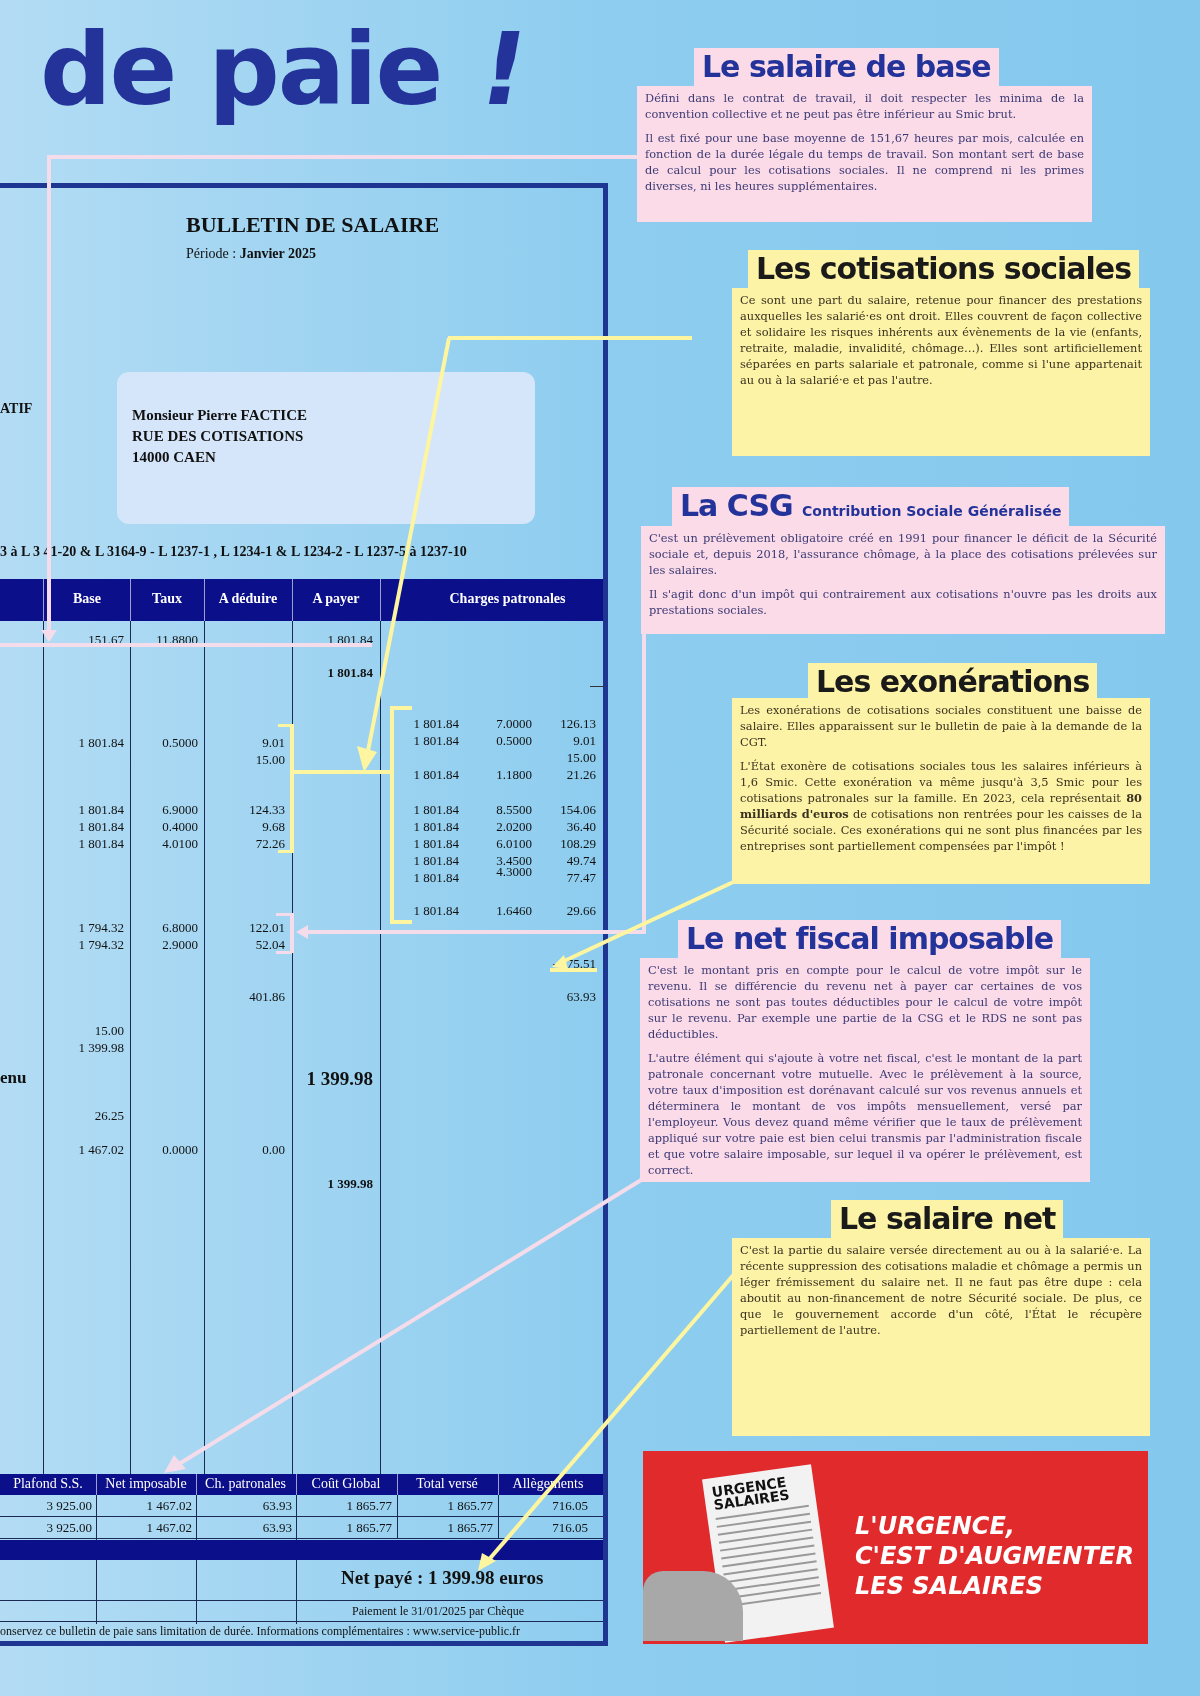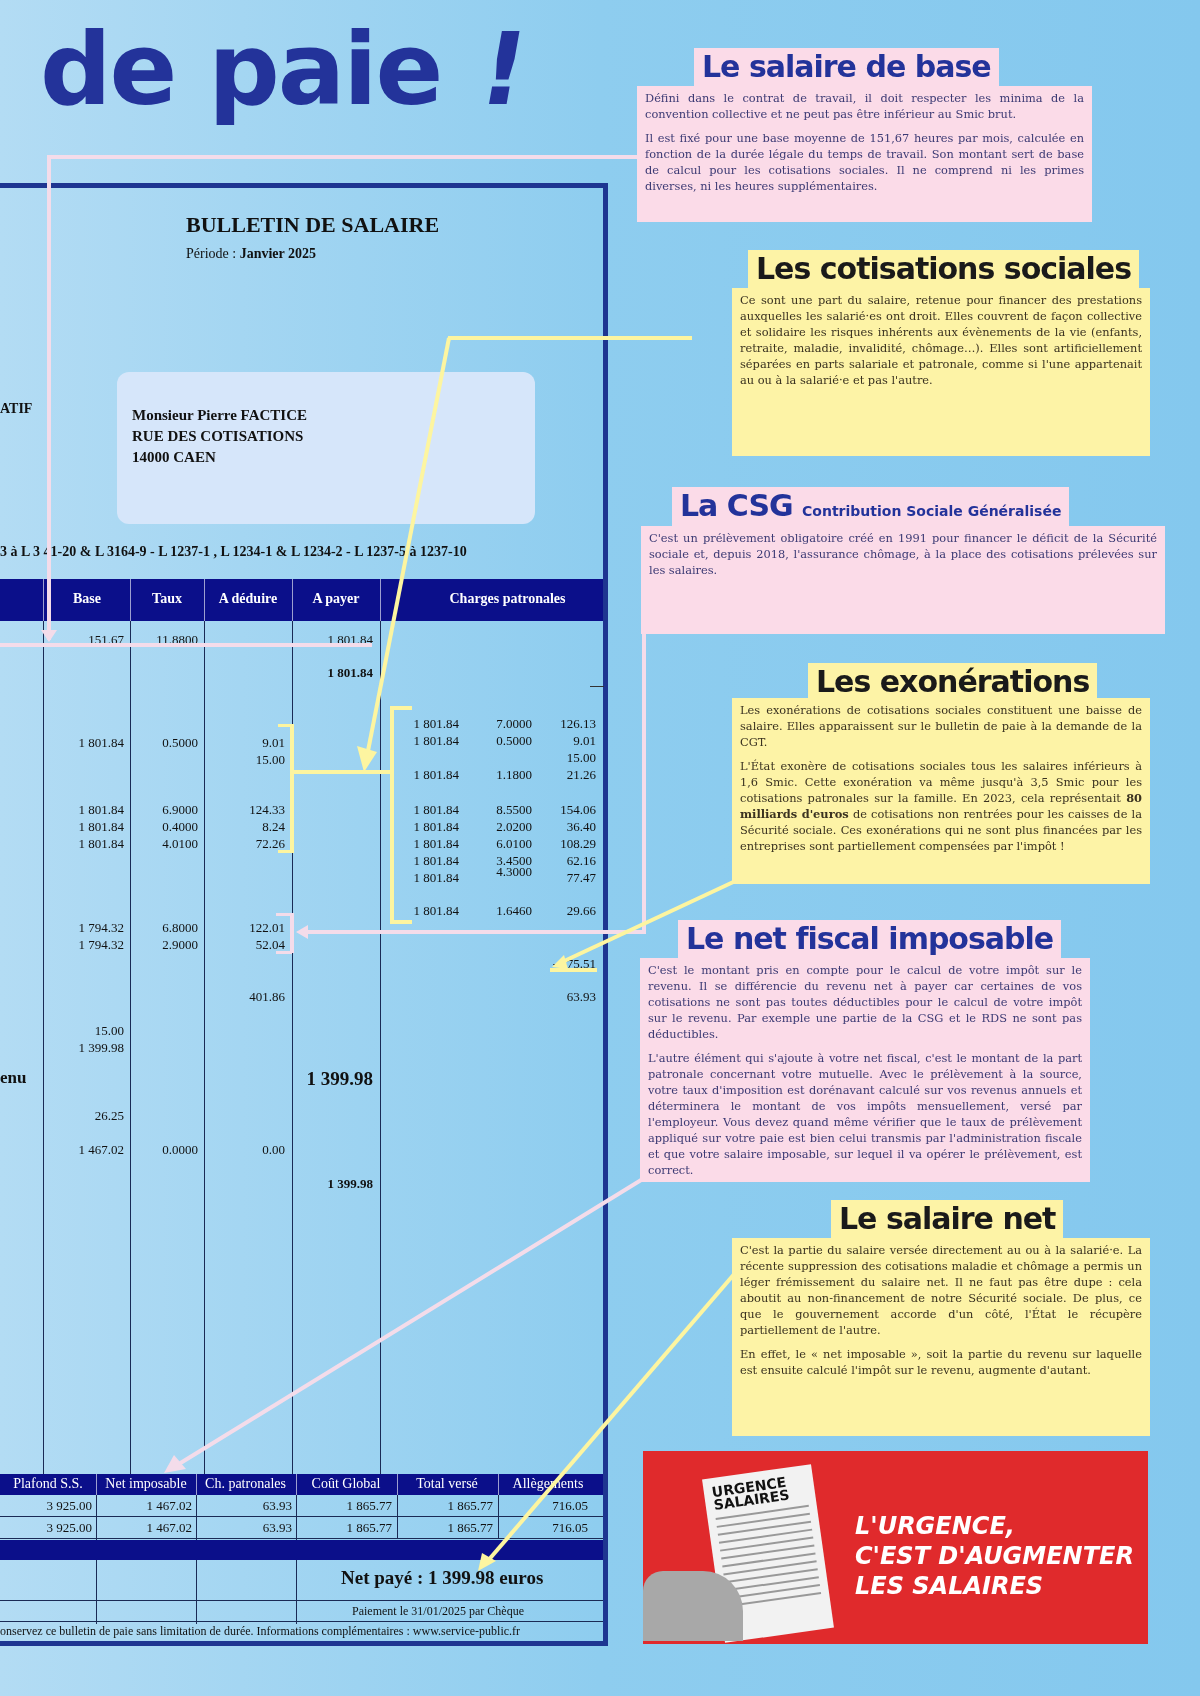--- a/index.html
+++ b/index.html
@@ -152,21 +152,21 @@
 <div class="cell" style="right:1076px;top:735px">1 801.84</div>
 <div class="cell" style="right:1002px;top:735px">0.5000</div>
 <div class="cell" style="right:915px;top:735px">9.01</div>
 <div class="cell" style="right:915px;top:752px">15.00</div>
 
 <div class="cell" style="right:1076px;top:802px">1 801.84</div>
 <div class="cell" style="right:1002px;top:802px">6.9000</div>
 <div class="cell" style="right:915px;top:802px">124.33</div>
 <div class="cell" style="right:1076px;top:819px">1 801.84</div>
 <div class="cell" style="right:1002px;top:819px">0.4000</div>
-<div class="cell" style="right:915px;top:819px">8.24</div>
+<div class="cell" style="right:915px;top:819px">9.68</div>
 <div class="cell" style="right:1076px;top:836px">1 801.84</div>
 <div class="cell" style="right:1002px;top:836px">4.0100</div>
 <div class="cell" style="right:915px;top:836px">72.26</div>
 
 <div class="cell" style="right:1076px;top:920px">1 794.32</div>
 <div class="cell" style="right:1002px;top:920px">6.8000</div>
 <div class="cell" style="right:915px;top:920px">122.01</div>
 <div class="cell" style="right:1076px;top:937px">1 794.32</div>
 <div class="cell" style="right:1002px;top:937px">2.9000</div>
 <div class="cell" style="right:915px;top:937px">52.04</div>
@@ -199,21 +199,21 @@
     <div class="cell" style="right: 668px; top: 802px;">8.5500</div>
     <div class="cell" style="right: 604px; top: 802px;">154.06</div>
     <div class="cell" style="right: 741px; top: 819px;">1 801.84</div>
     <div class="cell" style="right: 668px; top: 819px;">2.0200</div>
     <div class="cell" style="right: 604px; top: 819px;">36.40</div>
     <div class="cell" style="right: 741px; top: 836px;">1 801.84</div>
     <div class="cell" style="right: 668px; top: 836px;">6.0100</div>
     <div class="cell" style="right: 604px; top: 836px;">108.29</div>
     <div class="cell" style="right: 741px; top: 853px;">1 801.84</div>
     <div class="cell" style="right: 668px; top: 853px;">3.4500</div>
-    <div class="cell" style="right: 604px; top: 853px;">62.16</div>
+    <div class="cell" style="right: 604px; top: 853px;">49.74</div>
     <div class="cell" style="right: 741px; top: 870px;">1 801.84</div>
     <div class="cell" style="right: 668px; top: 864px;">4.3000</div>
     <div class="cell" style="right: 604px; top: 870px;">77.47</div>
     <div class="cell" style="right: 741px; top: 903px;">1 801.84</div>
     <div class="cell" style="right: 668px; top: 903px;">1.6460</div>
     <div class="cell" style="right: 604px; top: 903px;">29.66</div>
   </div>
 
 <div class="cell" style="right:604px;top:956px">- 575.51</div>
 <div class="cell" style="right:604px;top:989px">63.93</div>
@@ -308,38 +308,38 @@
 </div>
 
 <div class="heading yellowbg" style="left:748px;top:250px">Les cotisations sociales</div>
 <div class="box yellowbg" style="left:732px;top:288px;width:418px;height:168px">
   <p>Ce sont une part du salaire, retenue pour financer des prestations auxquelles les salarié·es ont droit. Elles couvrent de façon collective et solidaire les risques inhérents aux évènements de la vie (enfants, retraite, maladie, invalidité, chômage…). Elles sont artificiellement séparées en parts salariale et patronale, comme si l'une appartenait au ou à la salarié·e et pas l'autre.</p>
 </div>
 
 <div class="heading pinkbg" style="left:672px;top:487px"><span>La  CSG</span> <span class="small">Contribution Sociale Généralisée</span></div>
 <div class="box pinkbg" style="left:641px;top:526px;width:524px;height:108px">
   <p>C'est un prélèvement obligatoire créé en 1991 pour financer le déficit de la Sécurité sociale et, depuis 2018, l'assurance chômage, à la place des cotisations prélevées sur les salaires.</p>
+  <p>Il s'agit donc d'un impôt qui contrairement aux cotisations n'ouvre pas les droits aux prestations sociales.</p>
 </div>
 
 <div class="heading yellowbg" style="left:808px;top:663px">Les exonérations</div>
 <div class="box yellowbg" style="left:732px;top:698px;width:418px;height:186px">
   <p>Les exonérations de cotisations sociales constituent une baisse de salaire. Elles apparaissent sur le bulletin de paie à la demande de la CGT.</p>
   <p><span>L'État exonère de cotisations sociales tous les salaires inférieurs à 1,6 Smic. Cette exonération va même jusqu'à 3,5 Smic pour les cotisations patronales sur la famille. En 2023, cela représentait </span><b>80 milliards d'euros</b><span> de cotisations non rentrées pour les caisses de la Sécurité sociale. Ces exonérations qui ne sont plus financées par les entreprises sont partiellement compensées par l'impôt !</span></p>
 </div>
 
 <div class="heading pinkbg" style="left:678px;top:920px">Le net fiscal imposable</div>
 <div class="box pinkbg" style="left:640px;top:958px;width:450px;height:224px">
   <p>C'est le montant pris en compte pour le calcul de votre impôt sur le revenu. Il se différencie du revenu net à payer car certaines de vos cotisations ne sont pas toutes déductibles pour le calcul de votre impôt sur le revenu. Par exemple une partie de la CSG et le RDS ne sont pas déductibles.</p>
   <p>L'autre élément qui s'ajoute à votre net fiscal, c'est le montant de la part patronale concernant votre mutuelle. Avec le prélèvement à la source, votre taux d'imposition est dorénavant calculé sur vos revenus annuels et déterminera le montant de vos impôts mensuellement, versé par l'employeur. Vous devez quand même vérifier que le taux de prélèvement appliqué sur votre paie est bien celui transmis par l'administration fiscale et que votre salaire imposable, sur lequel il va opérer le prélèvement, est correct.</p>
 </div>
 
 <div class="heading yellowbg" style="left:831px;top:1200px">Le salaire net</div>
 <div class="box yellowbg" style="left:732px;top:1238px;width:418px;height:198px">
   <p>C'est la partie du salaire versée directement au ou à la salarié·e. La récente suppression des cotisations maladie et chômage a permis un léger frémissement du salaire net. Il ne faut pas être dupe : cela aboutit au non-financement de notre Sécurité sociale. De plus, ce que le gouvernement accorde d'un côté, l'État le récupère partiellement de l'autre.</p>
-  <p>En effet, le « net imposable », soit la partie du revenu sur laquelle est ensuite calculé l'impôt sur le revenu, augmente d'autant.</p>
 </div>
 
 <div class="banner">
   <div class="tract">
     <div class="t1">URGENCE SALAIRES</div>
     <div class="lines">
         <div></div>
         <div></div>
         <div></div>
         <div></div>

